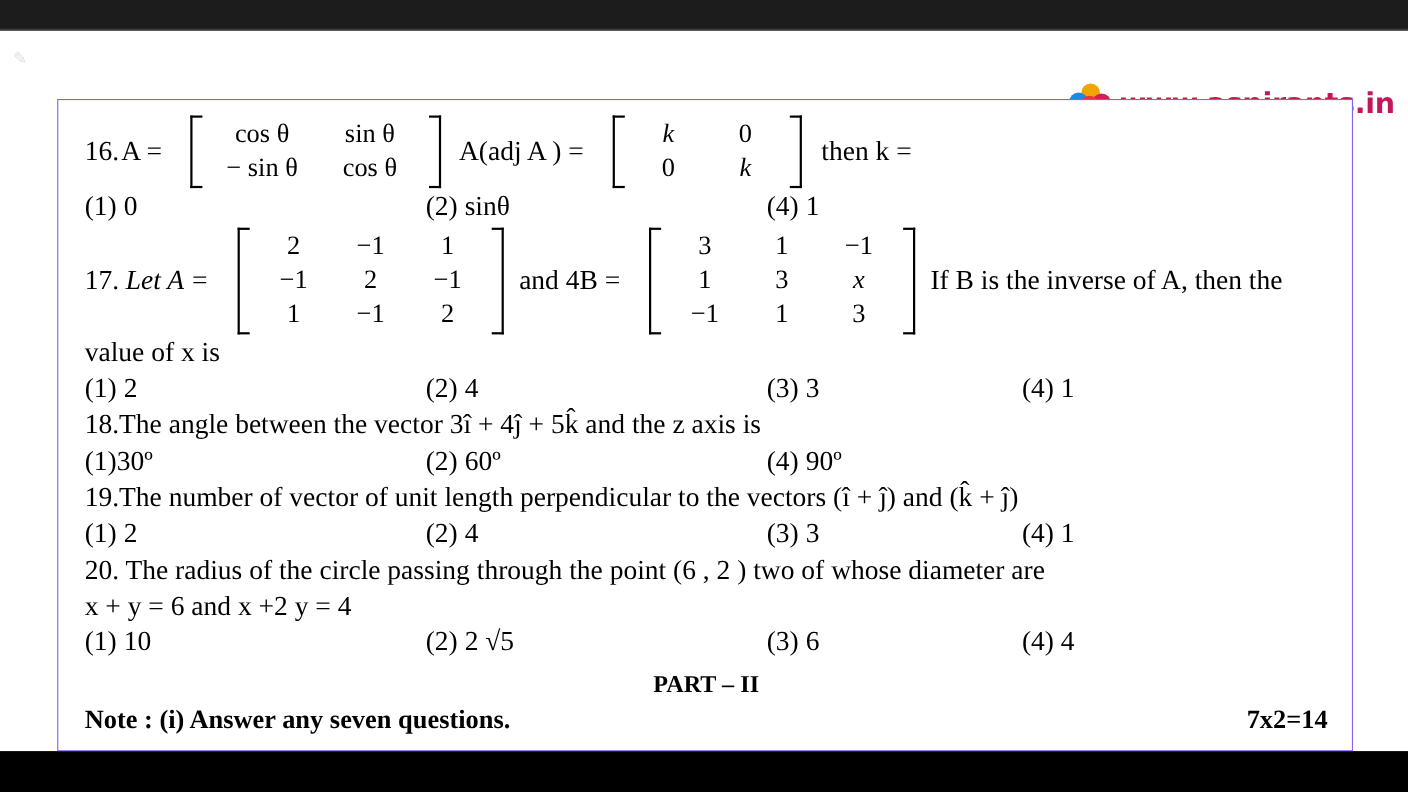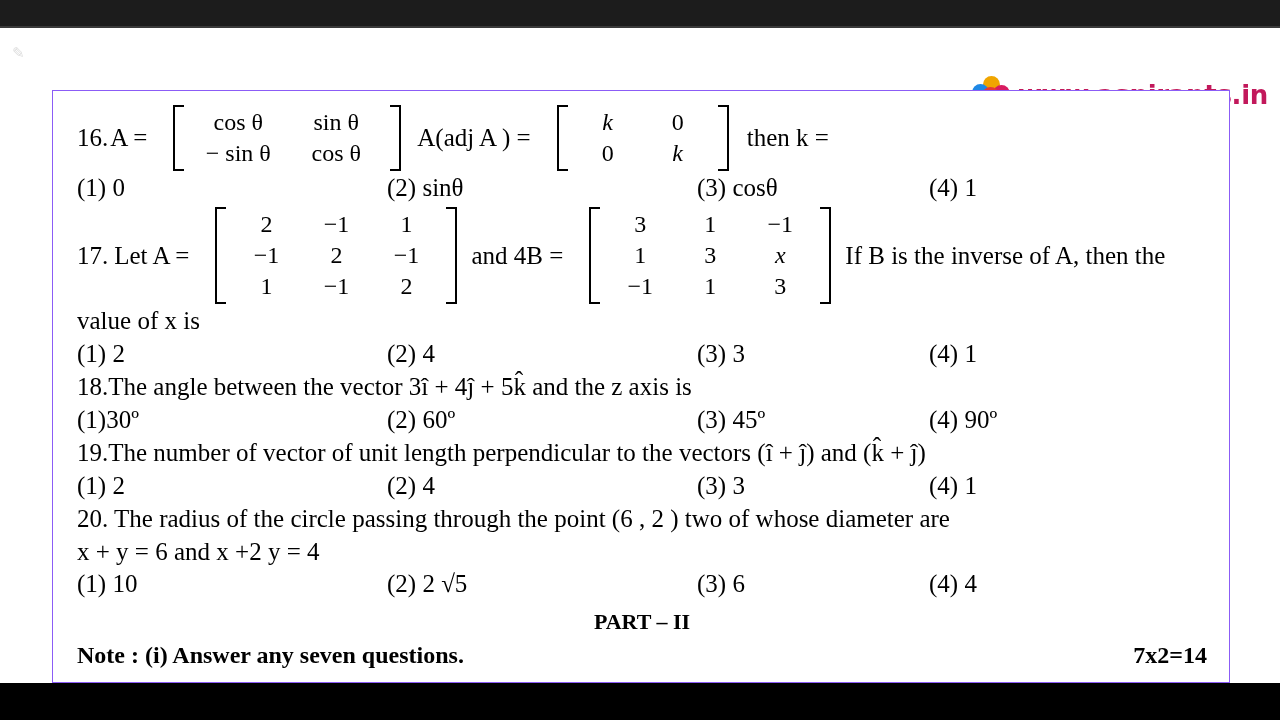--- a/index.html
+++ b/index.html
@@ -245,27 +245,26 @@
               </span>
             </span>
             <span class="brk brk-r"></span>
           </span>
           <span style="margin-left:12px;">then k =</span>
         </div>
 
         <div class="opts">
           <span class="o1">(1) 0</span>
           <span class="o2">(2) sinθ</span>
-          <span class="o3">(3) cosθ</span>
           <span class="o4">(4) 1</span>
         </div>
 
         <div class="qline">
           <span>17.</span>
-          <span style="margin-left:6px;">Let A =</span>
+          <span style="margin-left:6px;font-style:italic;">Let A =</span>
           <span class="matrix">
             <span class="brk brk-l"></span>
             <span class="mrows">
               <span class="mrow">
                 <span class="mcell">2</span>
                 <span class="mcell">−1</span>
                 <span class="mcell">1</span>
               </span>
               <span class="mrow">
                 <span class="mcell">−1</span>
@@ -313,21 +312,20 @@
           <span class="o3">(3) 3</span>
           <span class="o4">(4) 1</span>
         </div>
 
         <div class="textrow">
           <span>18.</span><span>The angle between the vector 3î + 4ĵ + 5k̂ and the z axis is</span>
         </div>
         <div class="opts">
           <span class="o1">(1)30º</span>
           <span class="o2">(2) 60º</span>
-          <span class="o3">(3) 45º</span>
           <span class="o4">(4) 90º</span>
         </div>
 
         <div class="textrow">
           <span>19.</span><span>The number of vector of unit length perpendicular to the vectors (î + ĵ) and (k̂ + ĵ)</span>
         </div>
         <div class="opts">
           <span class="o1">(1) 2</span>
           <span class="o2">(2) 4</span>
           <span class="o3">(3) 3</span>

